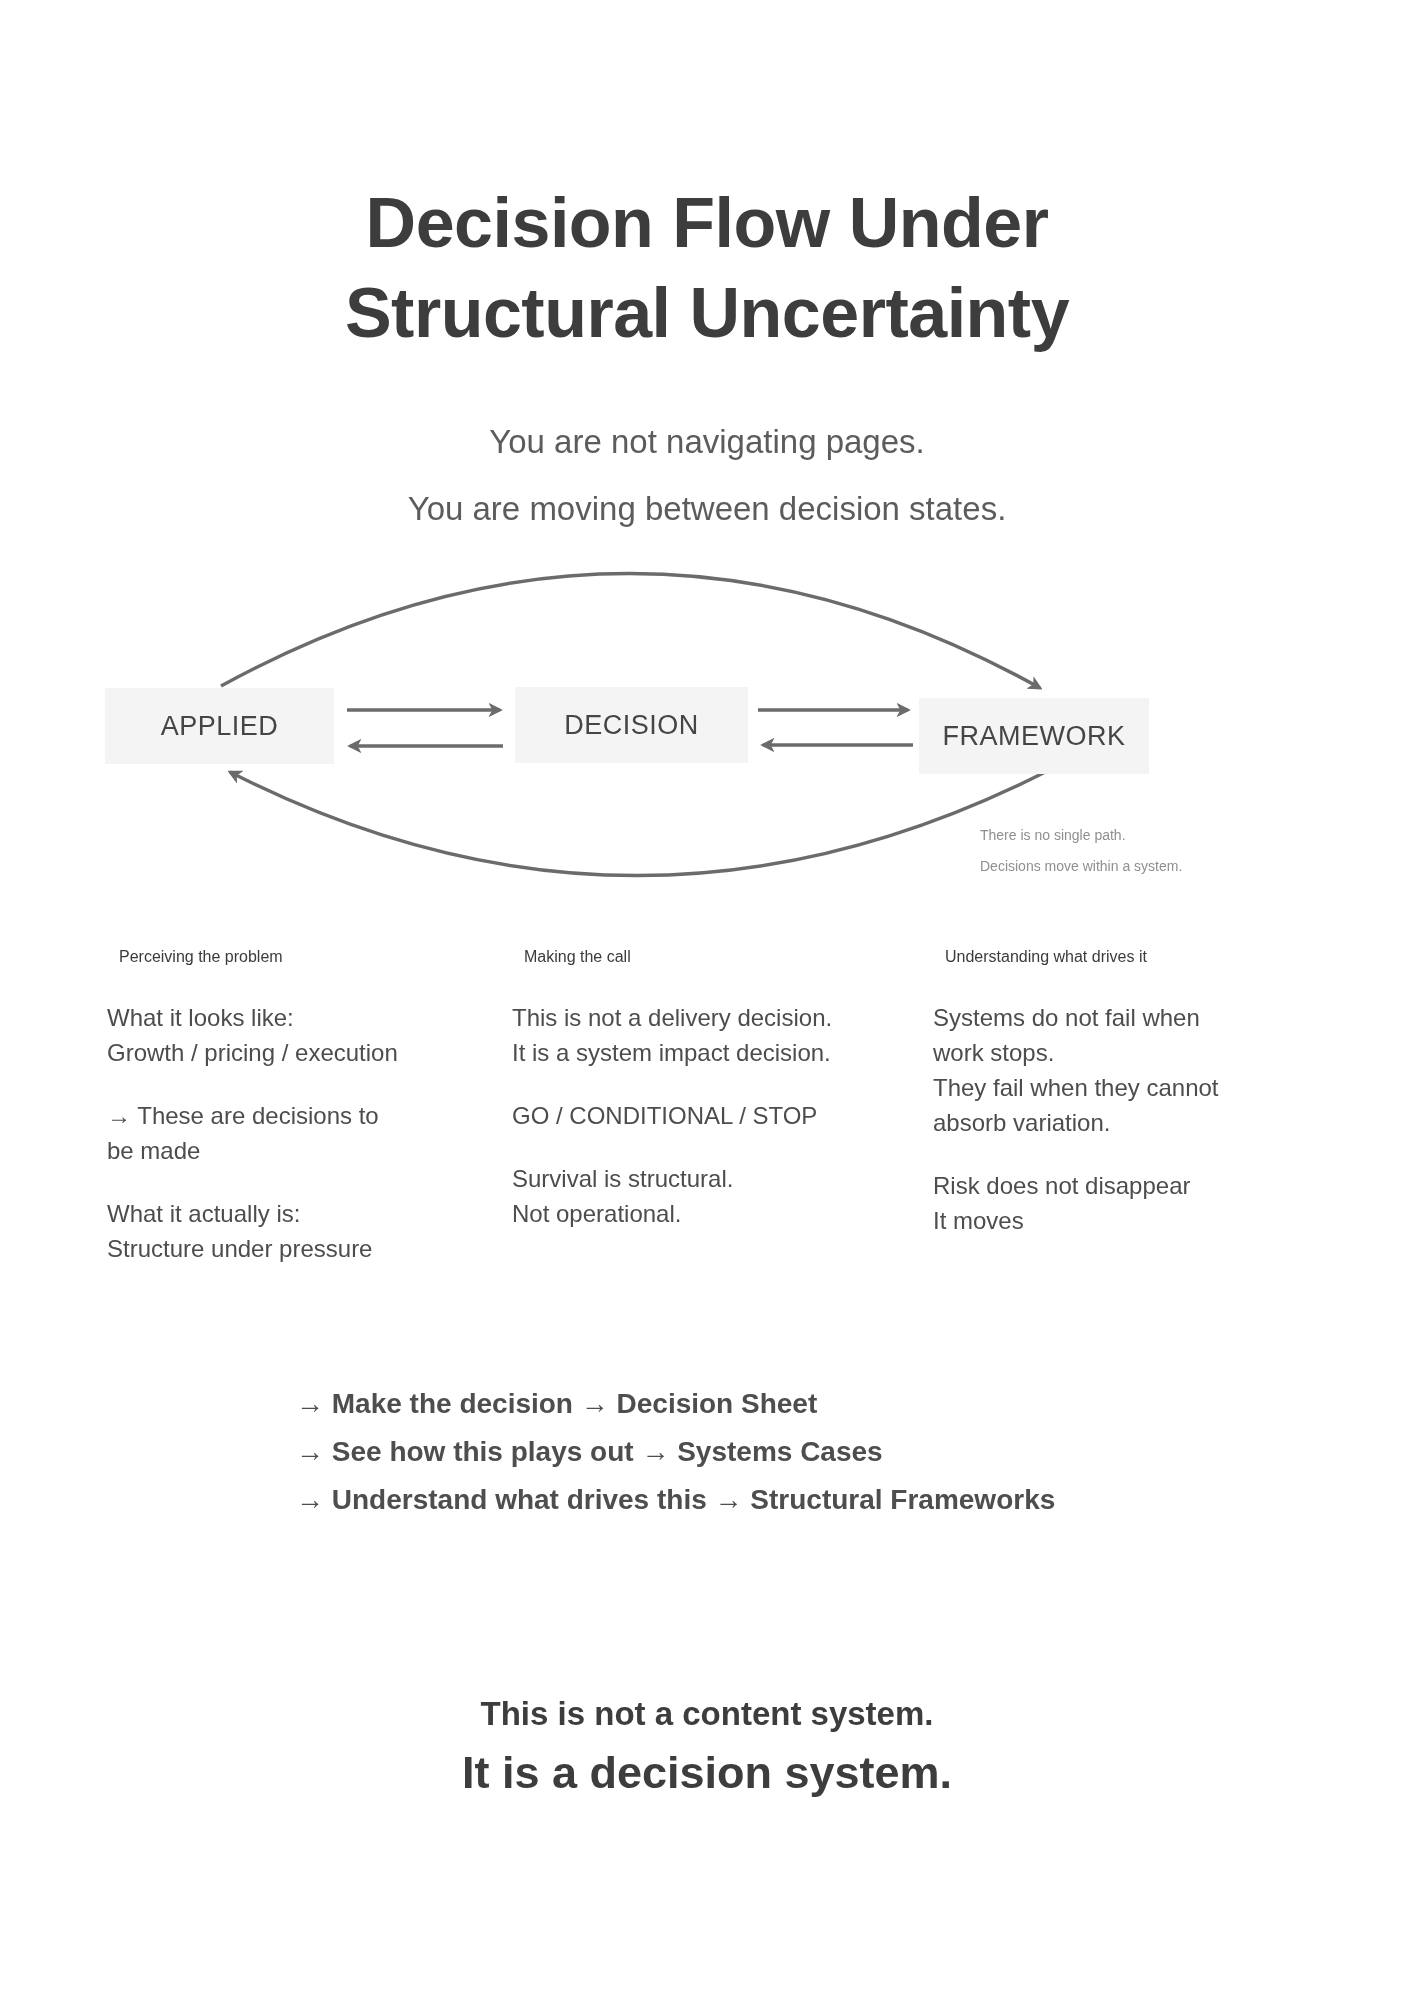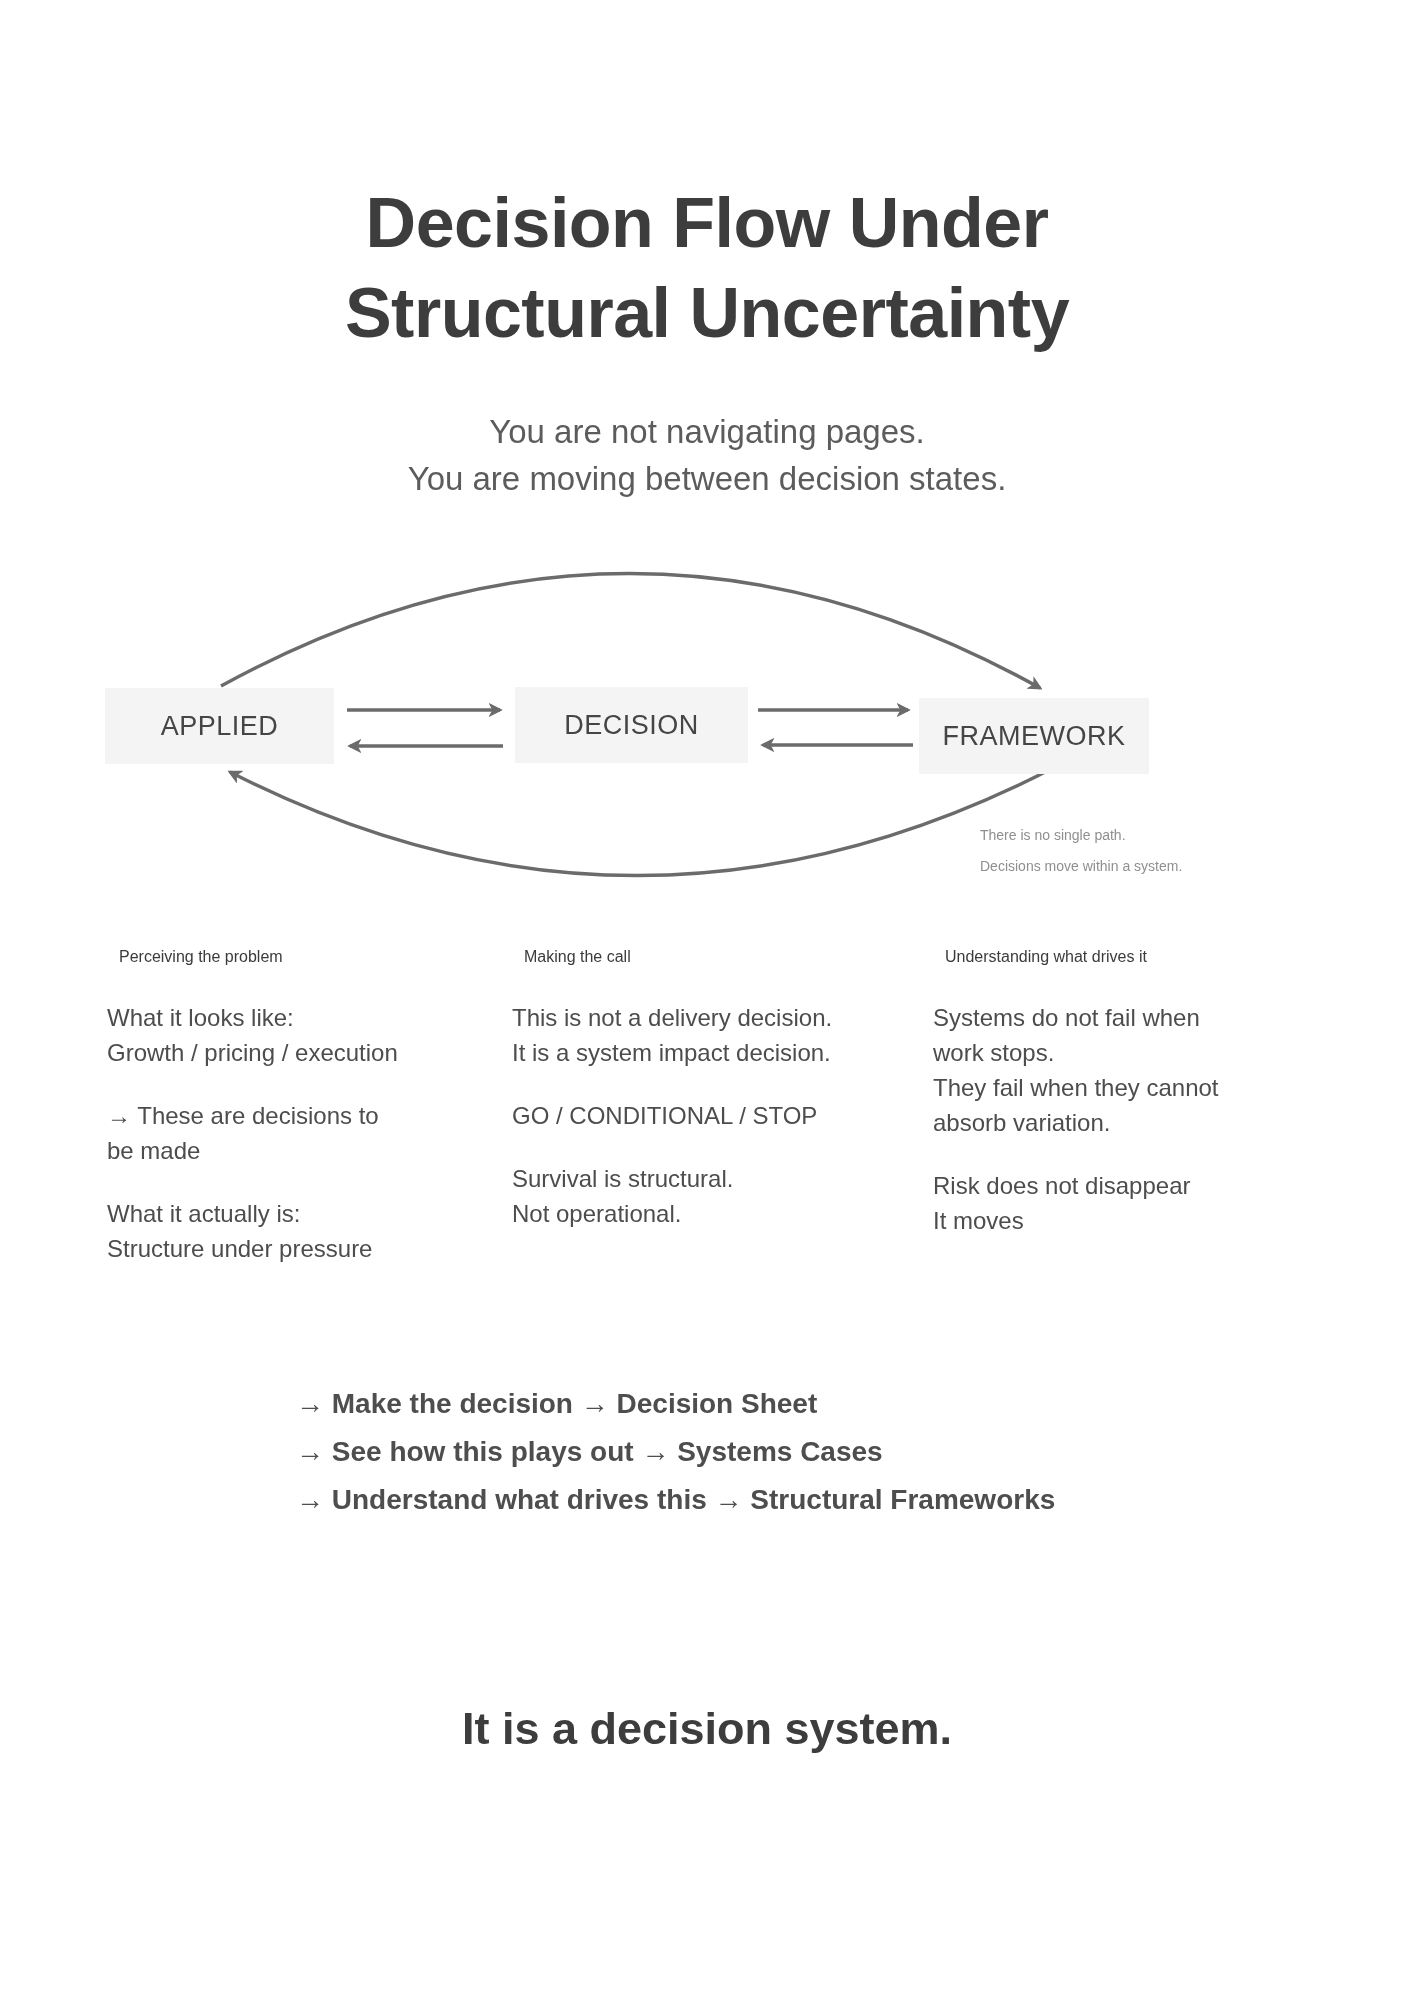--- a/index.html
+++ b/index.html
@@ -13,21 +13,21 @@
   
   .title {
     top: 178px; left: 0; width: 1414px;
     text-align: center; font-size: 70px; font-weight: 700;
     line-height: 90px; letter-spacing: -0.5px; color: #3d3d3d;
     white-space: pre-line;
   }
   .subtitle {
     top: 408px; left: 0; width: 1414px;
     text-align: center; font-size: 33px; font-weight: 400;
-    line-height: 47px; color: #5c5c5c; white-space: pre-line;
+    line-height: 67px; color: #5c5c5c; white-space: pre-line;
   }
 
   
   .node {
     height: 76px; background: #f4f4f4;
     display: flex; align-items: center; justify-content: center;
     font-size: 27px; color: #454545; letter-spacing: 0.5px;
   }
   .node-applied   { left: 105px; top: 688px; width: 229px; }
   .node-decision  { left: 515px; top: 687px; width: 233px; }
@@ -126,14 +126,15 @@
 It moves</p>
 </div>
 
 <div class="abs actions">
   <a href="#" class="action-line">→ Make the decision → Decision Sheet</a>
   <a href="#" class="action-line">→ See how this plays out → Systems Cases</a>
   <a href="#" class="action-line">→ Understand what drives this → Structural Frameworks</a>
 </div>
 
 <div class="abs footer">
+  <p class="f1">This is not a content system.</p>
   <p class="f2">It is a decision system.</p>
 </div>
 
 </body></html>

